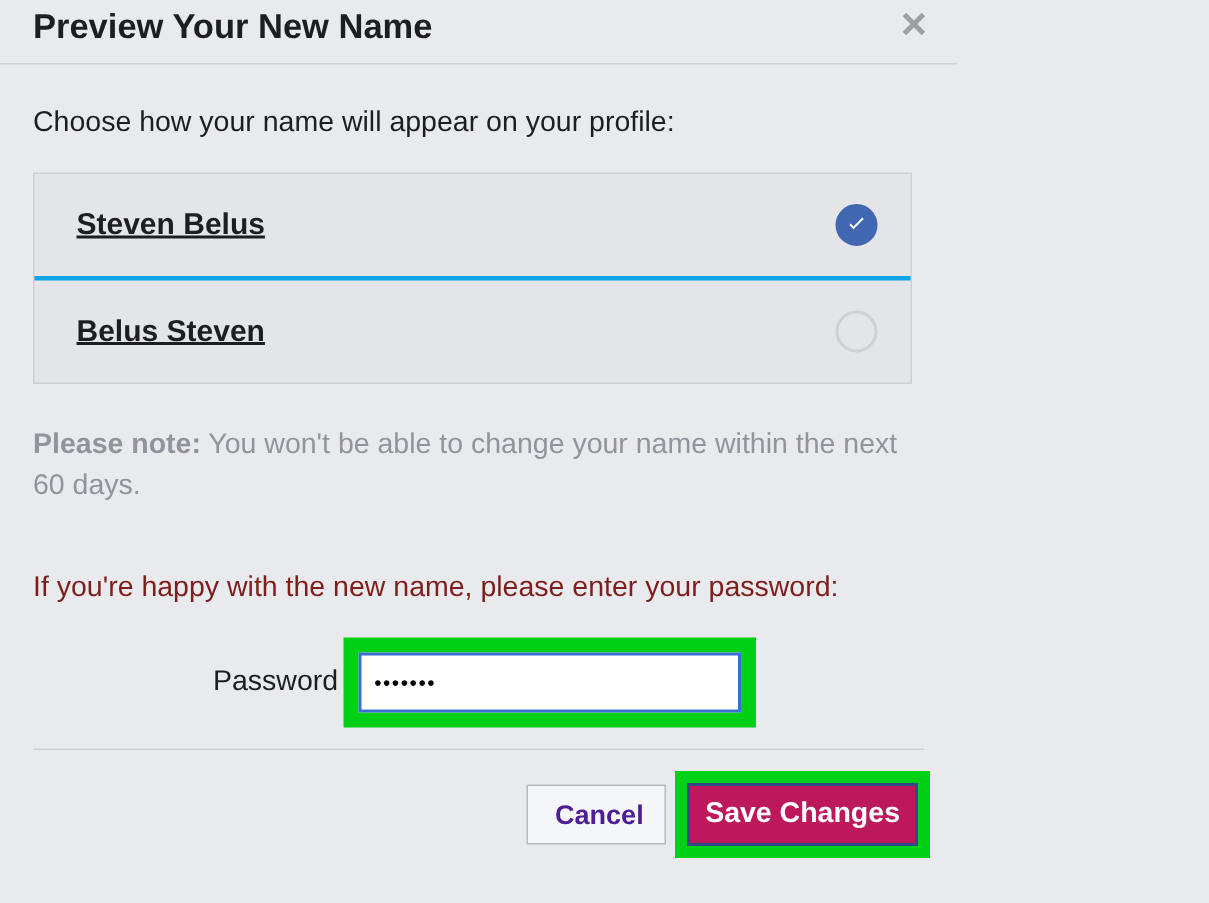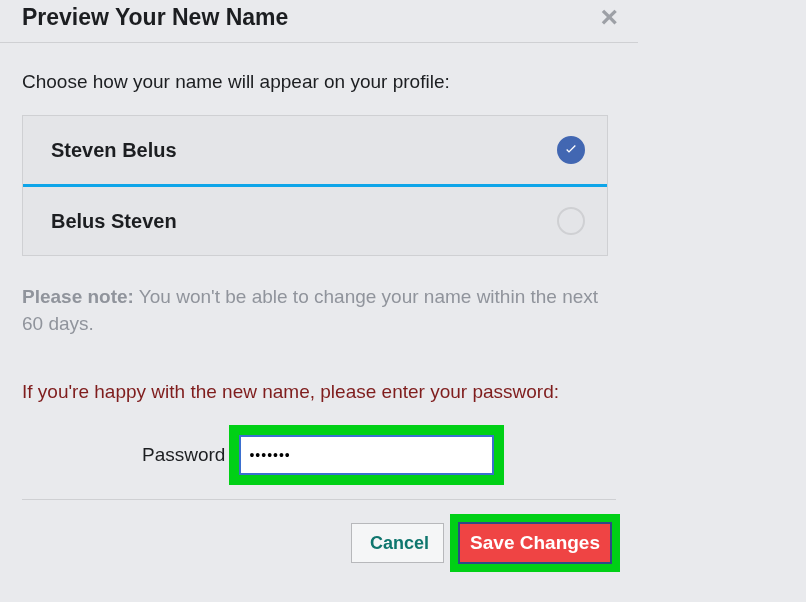--- a/index.html
+++ b/index.html
@@ -49,20 +49,21 @@
   .options {
     border: 1px solid #cfd0d3;
     background: #e4e5e8;
   }
   .option {
     display: flex;
     justify-content: space-between;
     align-items: center;
     padding: 20px 22px 20px 28px;
     cursor: pointer;
+    text-decoration: underline;
   }
   .option + .option {
     border-top: 3px solid #0ea5e9;
     text-align: right;
   }
   .option-name {
     font-size: 20px;
     font-weight: bold;
     color: #1c1e21;
   }
@@ -134,29 +135,29 @@
   .footer {
     padding: 14px 18px 0 0;
     display: flex;
     justify-content: flex-end;
     align-items: center;
     gap: 6px;
   }
   .btn-cancel {
     background: #f5f6f7;
     border: 1px solid #b7b8bb;
-    color: #0f766e;
+    color: #4c1d95;
     font-size: 18px;
     font-weight: bold;
     height: 40px;
     padding: 0 14px 0 18px;
     cursor: pointer;
   }
   .btn-save {
-    background: #ef4444;
+    background: #be185d;
     border: 2px solid #2e4a86;
     color: #fff;
     font-size: 19px;
     font-weight: bold;
     height: 42px;
     padding: 0 10px;
     cursor: pointer;
   }
   .hl-green-footer {
     background: #00d016;

